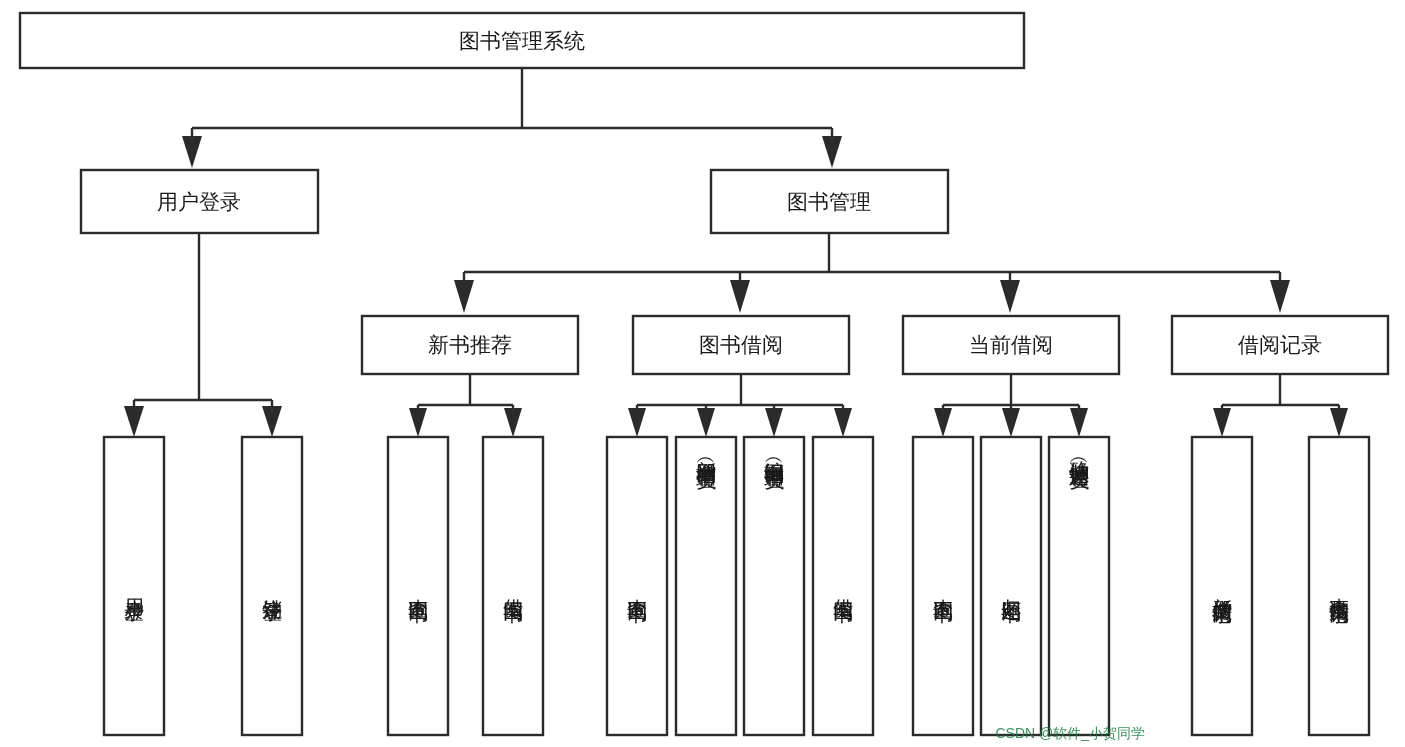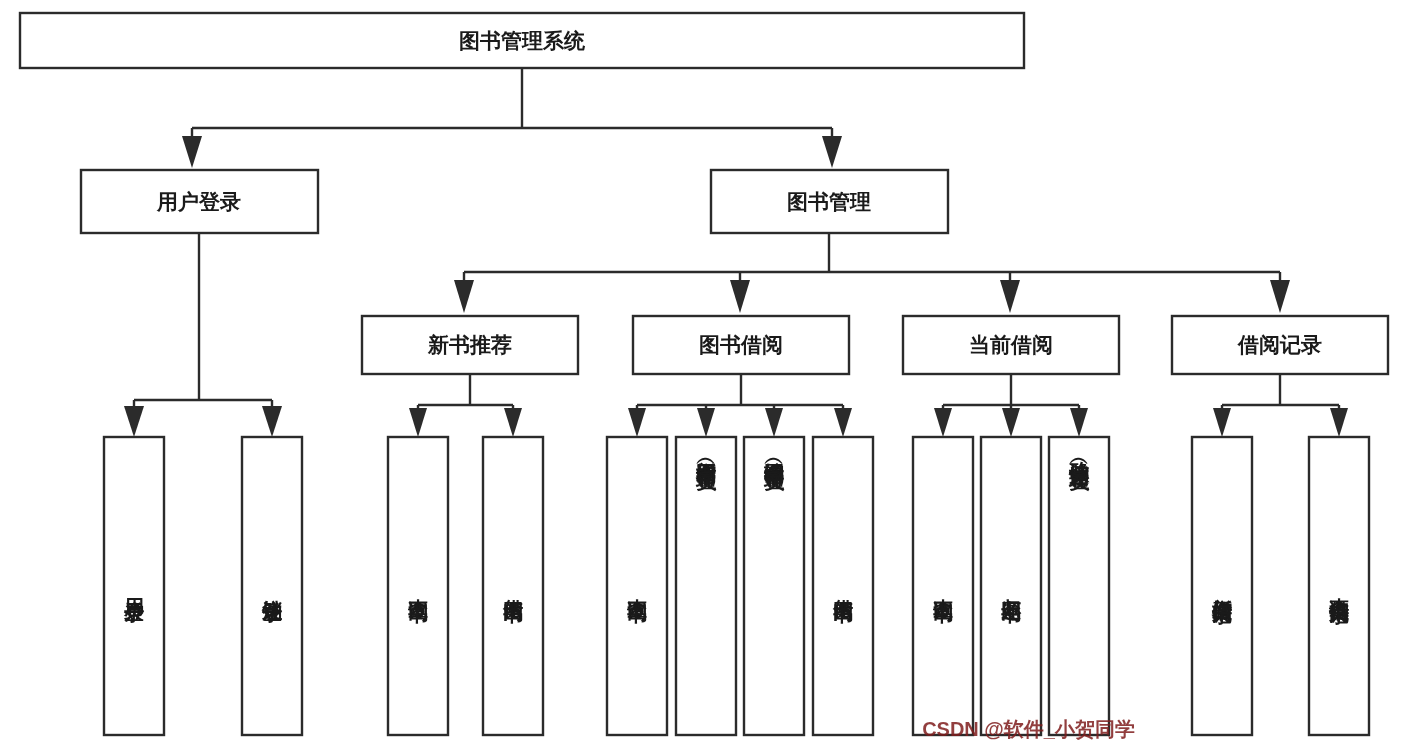--- a/index.html
+++ b/index.html
@@ -11,21 +11,20 @@
     width: 1405px;
     height: 747px;
     font-family: "Liberation Sans", "DejaVu Sans", sans-serif;
     overflow: hidden;
     position: relative;
   }
   #diagram-root {
     position: relative;
     width: 1155px;
     height: 747px;
-    font-weight: bold;
   }
   svg.flow {
     position: absolute;
     top: 0;
     left: 0;
     width: 1405px;
     height: 747px;
     display: block;
   }
   .node-rect {
@@ -60,25 +59,25 @@
     font-family: "Liberation Sans", "DejaVu Sans", sans-serif;
     font-size: 20px;
     line-height: 1.18;
     color: #1a1a1a;
     letter-spacing: 1.5px;
     white-space: nowrap;
     pointer-events: none;
   }
   .watermark {
     position: absolute;
-    right: 20px;
+    right: 10px;
     bottom: 4px;
     font-family: "Liberation Sans", "DejaVu Sans", sans-serif;
-    font-size: 20px;
-    color: #7f1d1d;
+    font-size: 14px;
+    color: #15803d;
     opacity: 0.85;
     white-space: nowrap;
     user-select: none;
   }
 </style>
 </head>
 <body>
 
 <div id="diagram-root">
 

